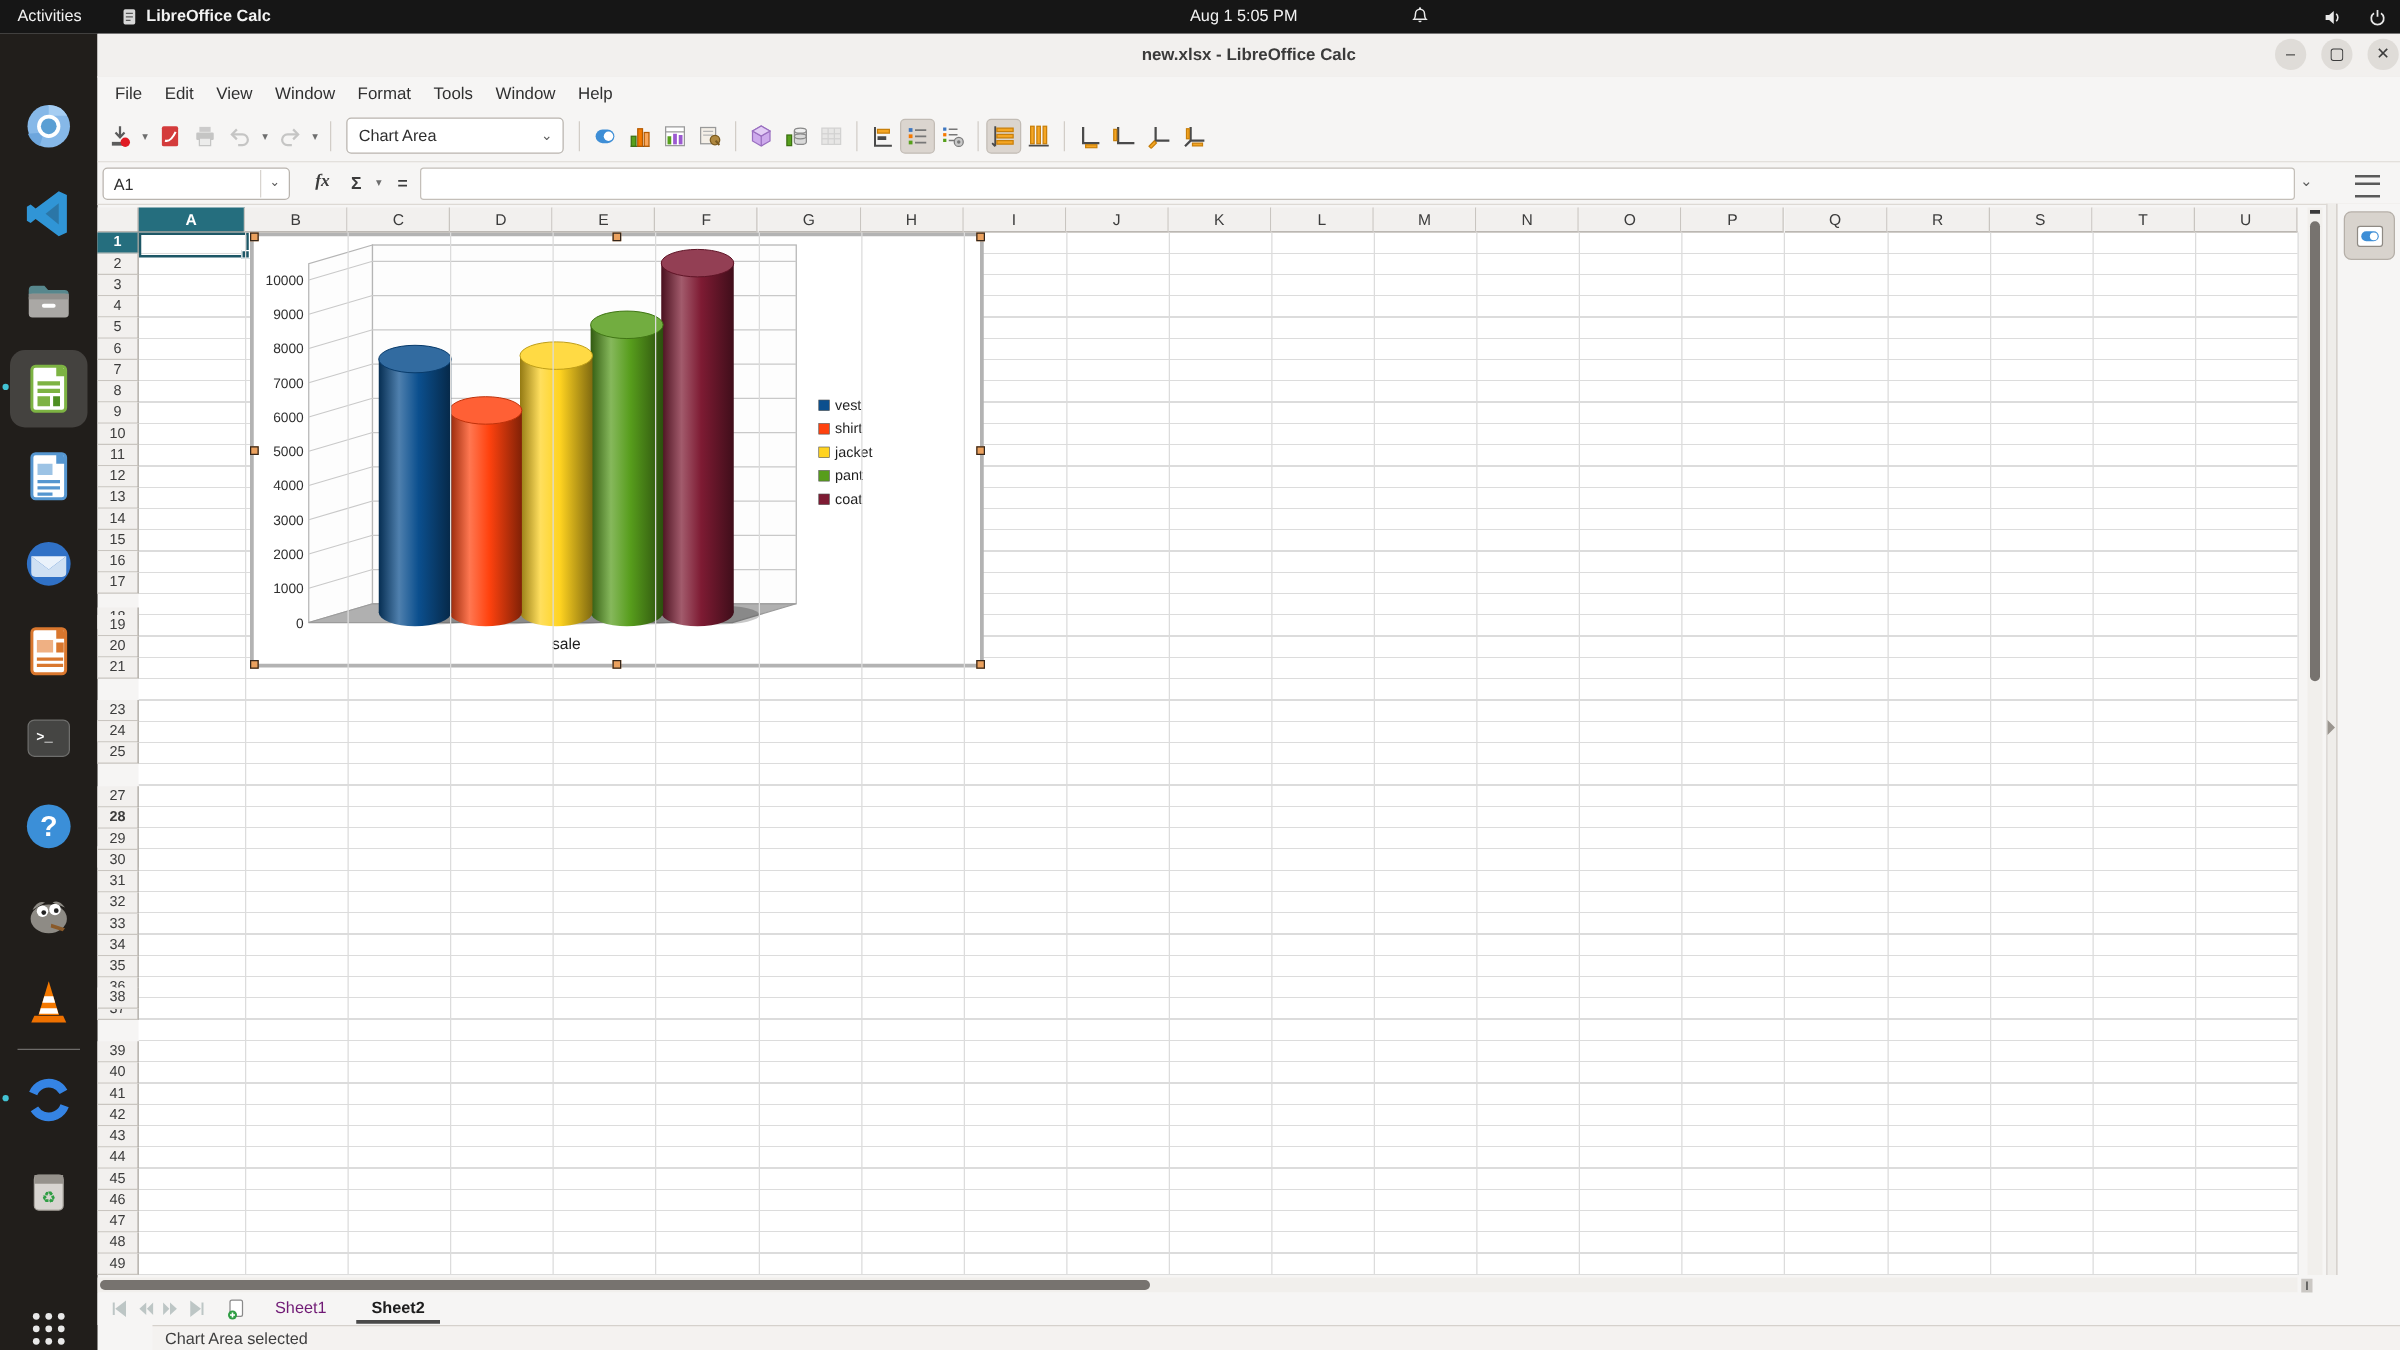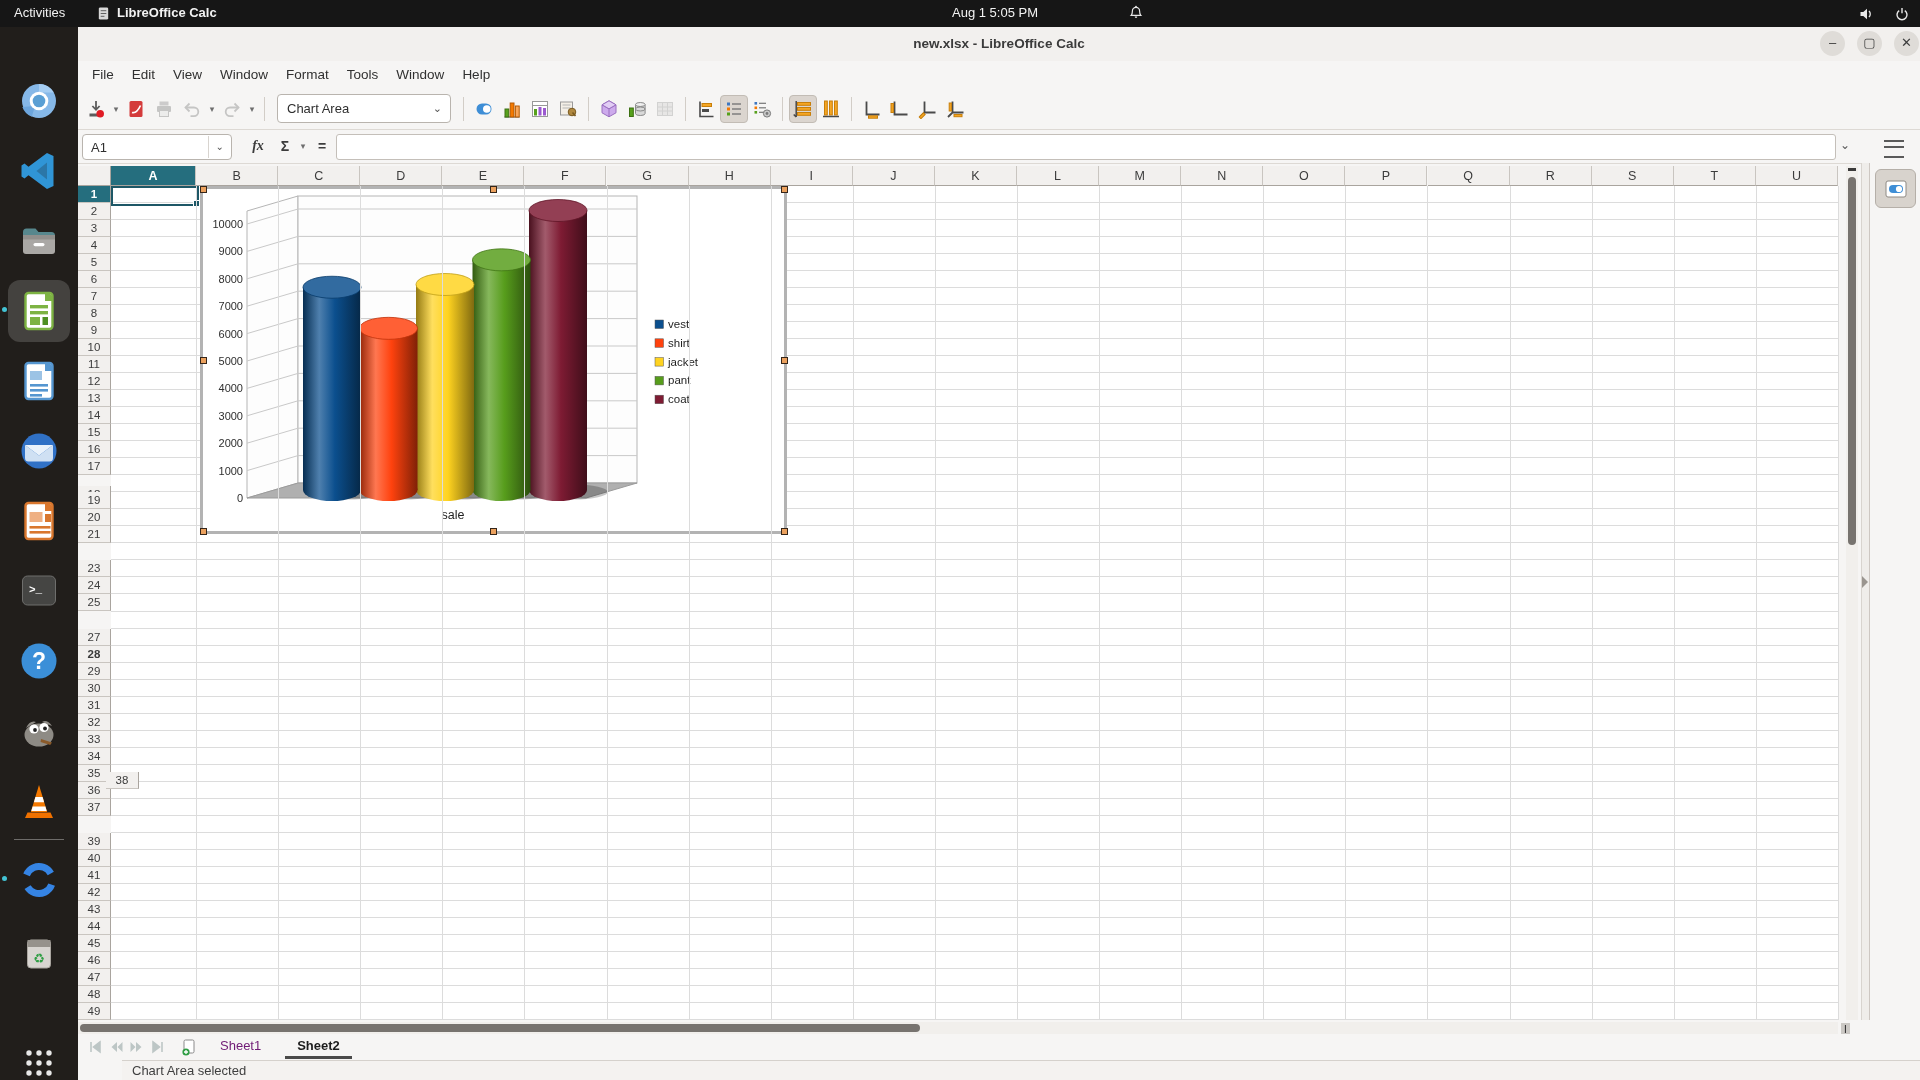--- a/index.html
+++ b/index.html
@@ -699,21 +699,21 @@
 <div class="rowhead" style="top: 645.54px; height: 17.02px; line-height: 17.02px; font-weight: bold;">28</div>
 <div class="rowhead" style="top: 662.56px; height: 17.02px; line-height: 17.02px;">29</div>
 <div class="rowhead" style="top: 679.58px; height: 17.02px; line-height: 17.02px;">30</div>
 <div class="rowhead" style="top: 696.6px; height: 17.02px; line-height: 17.02px;">31</div>
 <div class="rowhead" style="top: 713.62px; height: 17.02px; line-height: 17.02px;">32</div>
 <div class="rowhead" style="top: 730.64px; height: 17.02px; line-height: 17.02px;">33</div>
 <div class="rowhead" style="top: 747.66px; height: 17.02px; line-height: 17.02px;">34</div>
 <div class="rowhead" style="top: 764.68px; height: 17.02px; line-height: 17.02px;">35</div>
 <div class="rowhead" style="top: 781.7px; height: 17.02px; line-height: 17.02px;">36</div>
 <div class="rowhead" style="top: 798.72px; height: 17.02px; line-height: 17.02px;">37</div>
-<div class="rowhead" style="top: 772px; height: 17.02px; line-height: 17.02px; margin-left: 28px;">38</div>
+<div class="rowhead" style="top: 790px; height: 17.02px; line-height: 17.02px;">38</div>
 <div class="rowhead" style="top: 832.76px; height: 17.02px; line-height: 17.02px;">39</div>
 <div class="rowhead" style="top: 849.78px; height: 17.02px; line-height: 17.02px;">40</div>
 <div class="rowhead" style="top: 866.8px; height: 17.02px; line-height: 17.02px;">41</div>
 <div class="rowhead" style="top: 883.82px; height: 17.02px; line-height: 17.02px;">42</div>
 <div class="rowhead" style="top: 900.84px; height: 17.02px; line-height: 17.02px;">43</div>
 <div class="rowhead" style="top: 917.86px; height: 17.02px; line-height: 17.02px;">44</div>
 <div class="rowhead" style="top: 934.88px; height: 17.02px; line-height: 17.02px;">45</div>
 <div class="rowhead" style="top: 951.9px; height: 17.02px; line-height: 17.02px;">46</div>
 <div class="rowhead" style="top: 968.92px; height: 17.02px; line-height: 17.02px;">47</div>
 <div class="rowhead" style="top: 985.94px; height: 17.02px; line-height: 17.02px;">48</div>

